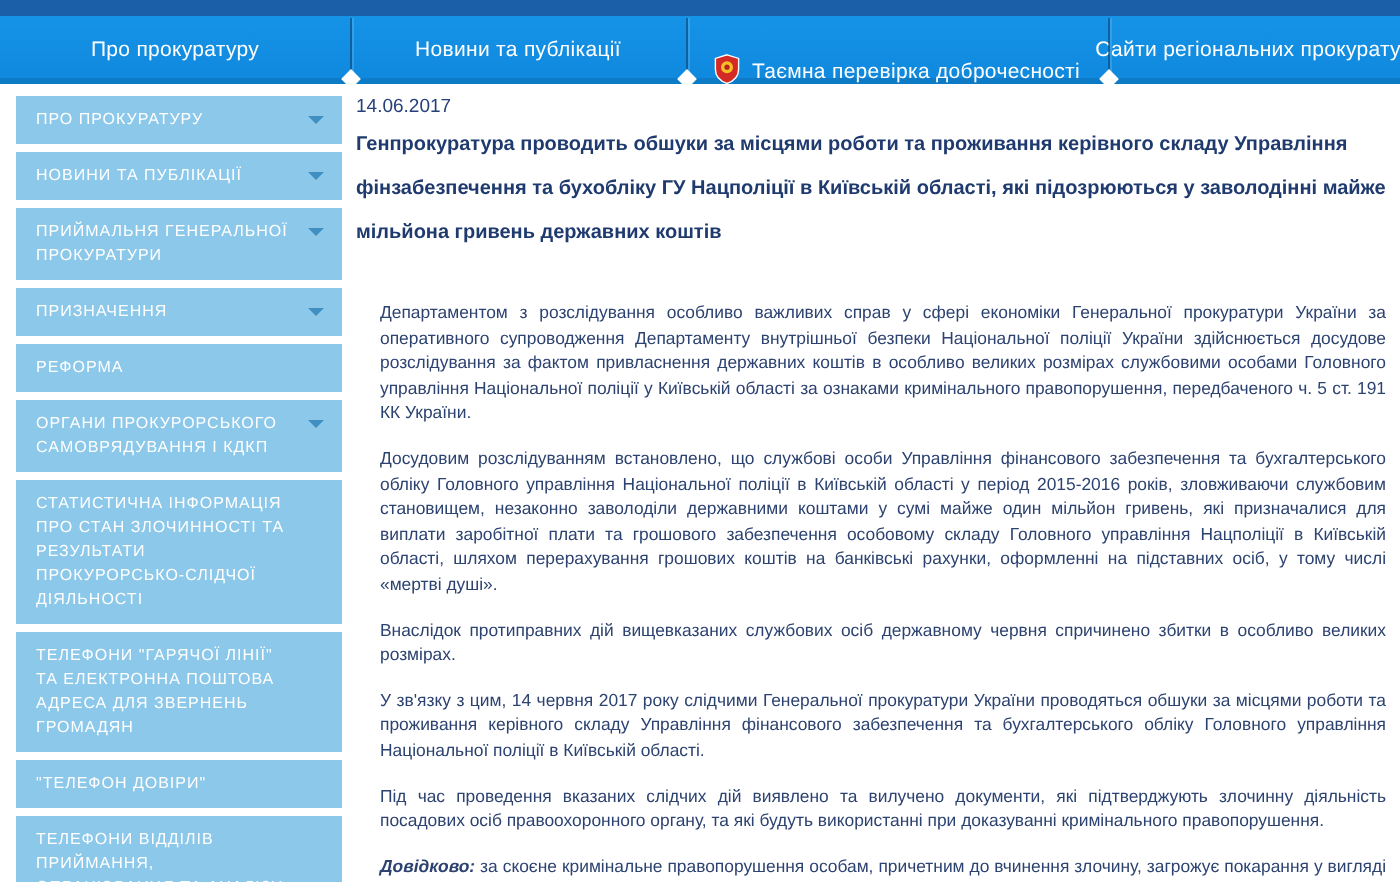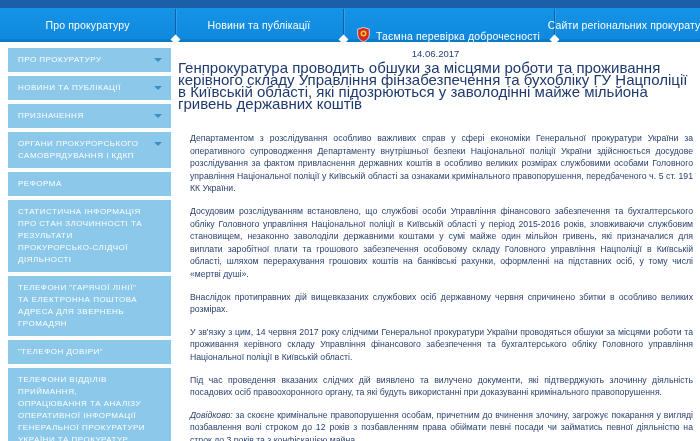--- a/index.html
+++ b/index.html
@@ -108,39 +108,38 @@
   #main {
     position: absolute;
     left: 178px; top: 48px;
     width: 515px;
     color: #25407a;
   }
   #date {
     font-size: 9.5px;
     color: #25407a;
     margin-bottom: 3px;
-    text-align: center;
   }
   #headline {
-    font-size: 15px;
-    line-height: 12px;
-    font-weight: normal;
+    font-size: 10px;
+    line-height: 22px;
+    font-weight: bold;
     color: #1f3a6e;
     margin-bottom: 22px;
   }
   .para {
     font-size: 8.7px;
     line-height: 12.6px;
     text-align: justify;
     color: #2c4270;
     margin-bottom: 10px;
     margin-left: 12px;
   }
   .para .lead {
-    font-weight: normal;
+    font-weight: bold;
     font-style: italic;
   }
 </style>
 </head>
 <body>
 
 <div id="topnav">
 
   <div class="nav-item nav-w1">
     <span>Про прокуратуру</span>
@@ -169,33 +168,37 @@
   <div class="side-item">
     <span>Про прокуратуру</span>
     <span class="chev"></span>
   </div>
 
   <div class="side-item">
     <span>Новини та публікації</span>
     <span class="chev"></span>
   </div>
 
+  <div class="side-item">
+    <span>Приймальня Генеральної прокуратури</span>
+    <span class="chev"></span>
+  </div>
 
   <div class="side-item">
     <span>Призначення</span>
     <span class="chev"></span>
   </div>
 
   <div class="side-item">
+    <span>Реформа</span>
+  </div>
+
+  <div class="side-item">
     <span>Органи прокурорського самоврядування і КДКП</span>
     <span class="chev"></span>
-  </div>
-
-  <div class="side-item">
-    <span>Реформа</span>
   </div>
 
   <div class="side-item">
     <span>Статистична інформація про стан злочинності та результати прокурорсько-слідчої діяльності</span>
   </div>
 
   <div class="side-item">
     <span>Телефони "гарячої лінії" та електронна поштова адреса для звернень громадян</span>
   </div>
 

